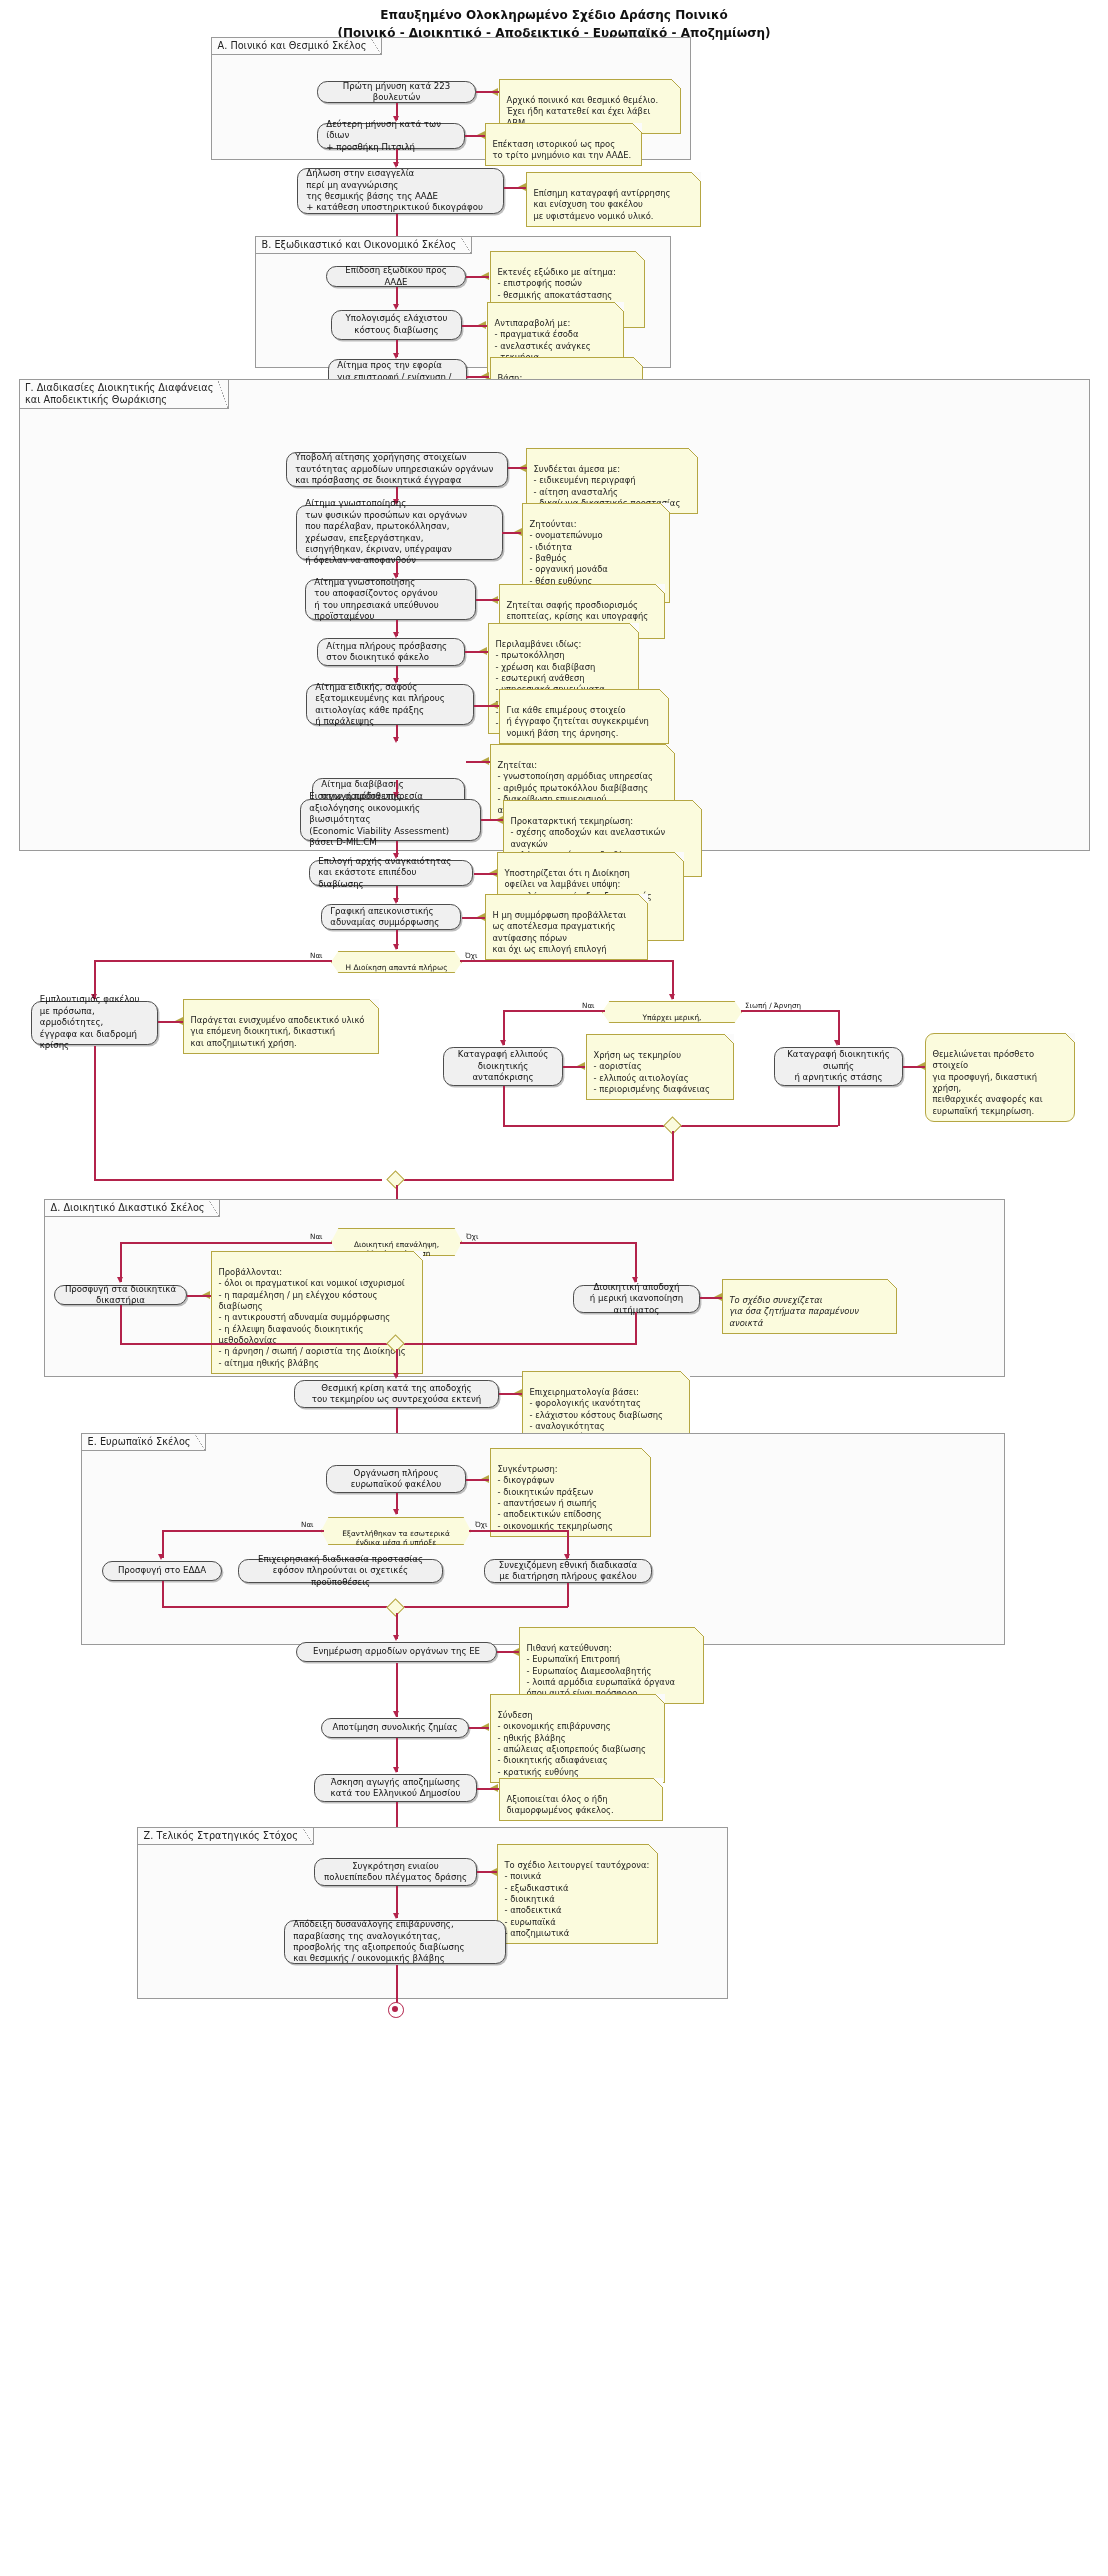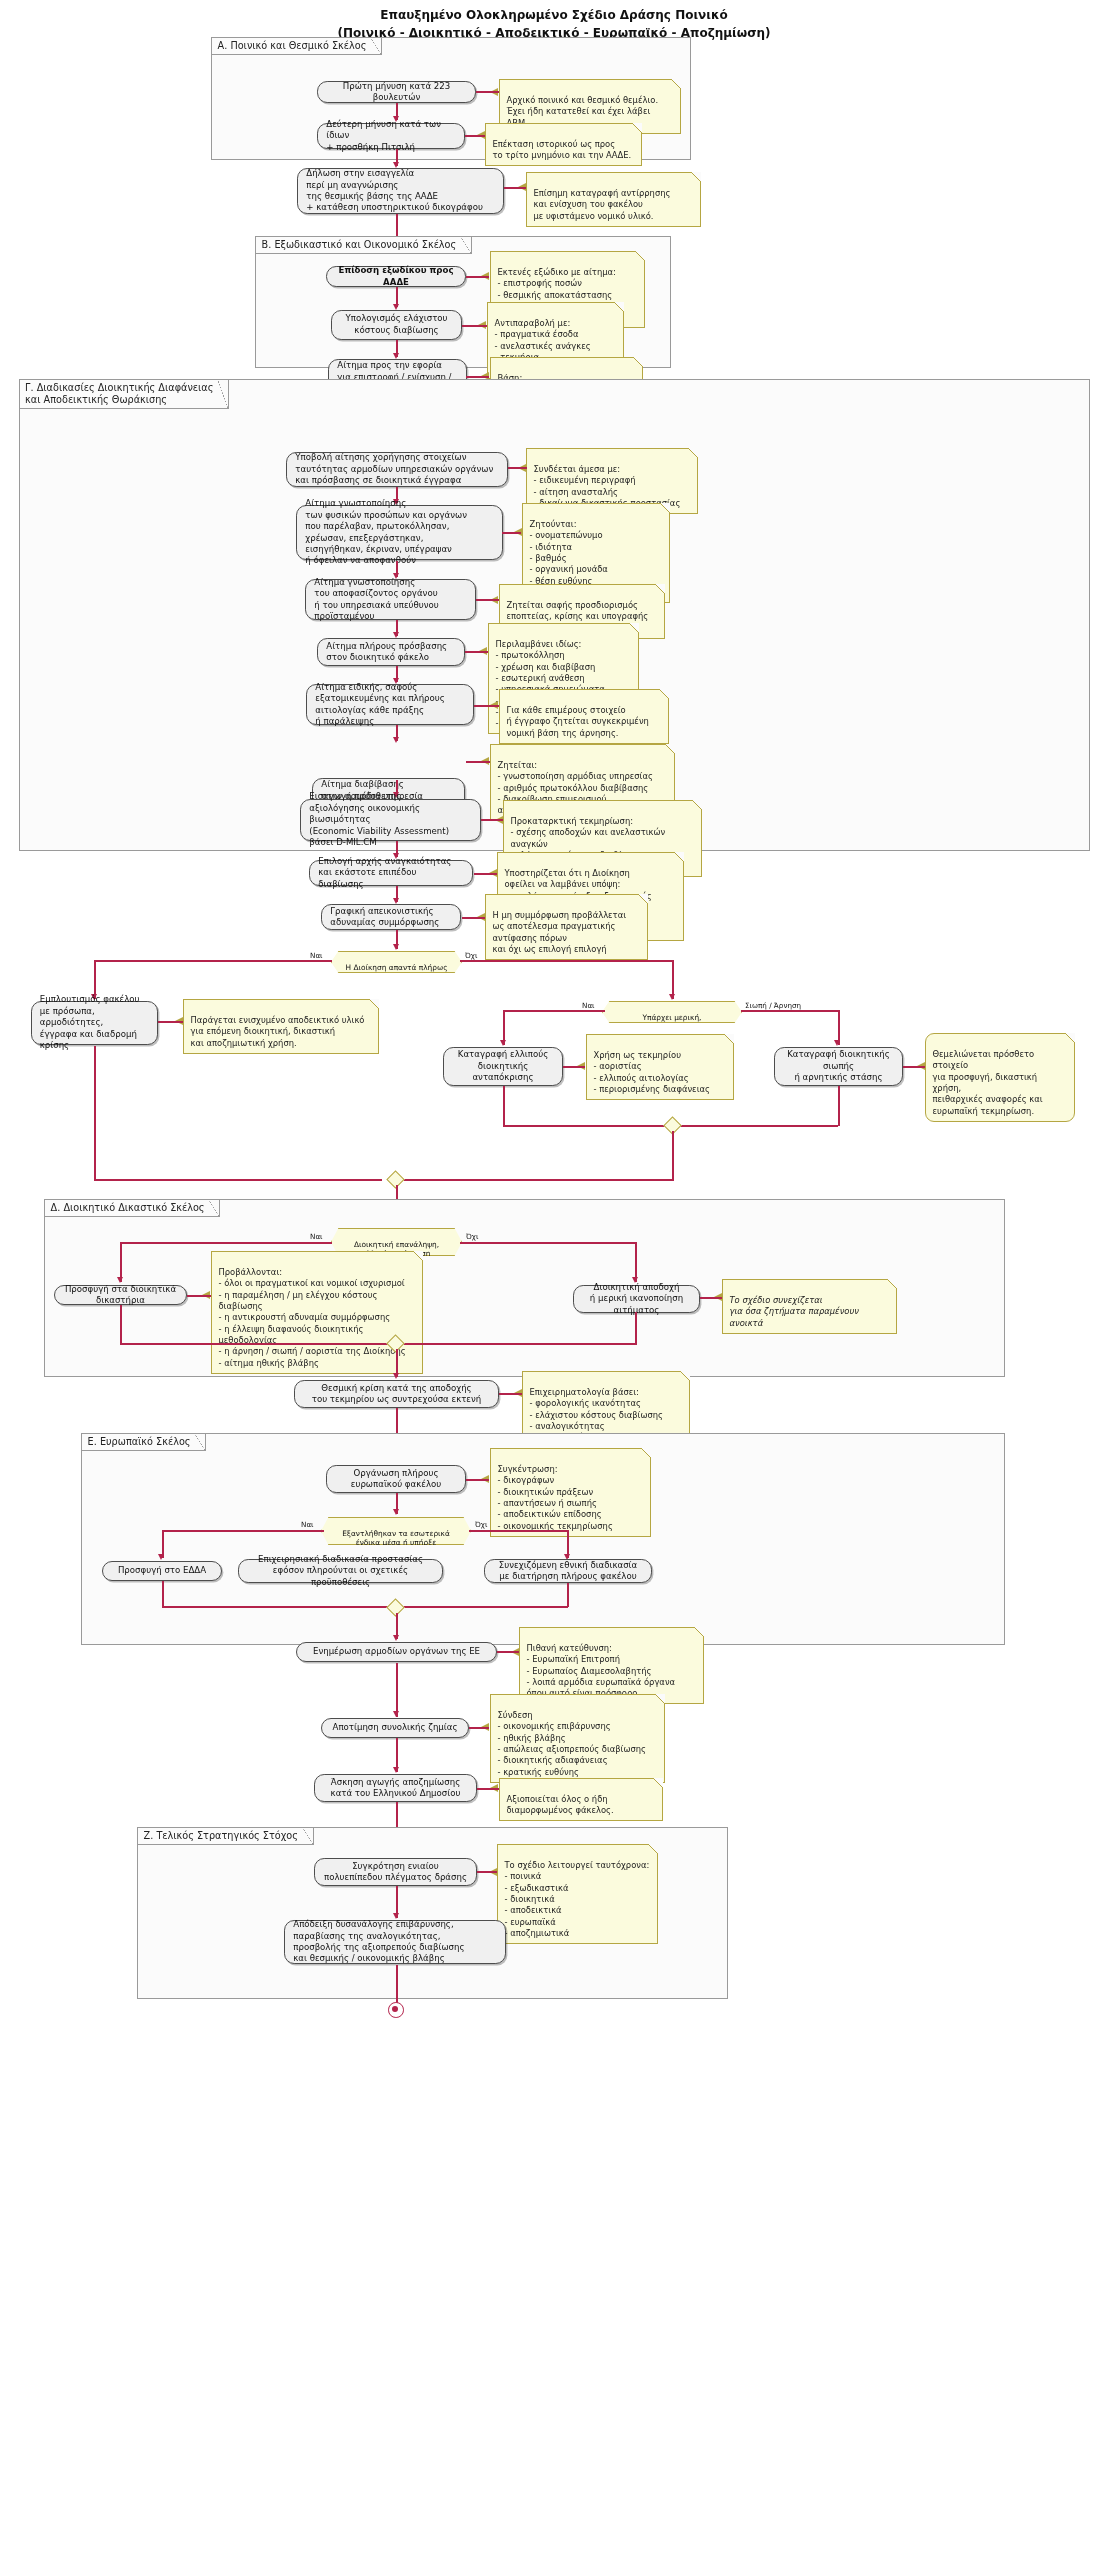--- a/index.html
+++ b/index.html
@@ -215,21 +215,21 @@
   <div class="note-tail" style="left:518px;top:183px;"></div>
   <div class="ln lnh" style="left:504px;top:187px;width:22px;"></div>
 
   <div class="ln lnv" style="left:396px;top:214px;height:54px;"></div>
   <div class="arrowdown" style="left:393px;top:264px;"></div>
 
   <div class="frame" style="left:255px;top:236px;width:416px;height:132px;">
     <div class="frame-tab">Β. Εξωδικαστικό και Οικονομικό Σκέλος</div>
   </div>
 
-  <div class="act center" style="left:326px;top:266px;width:140px;height:21px;font-weight:bold;">
+  <div class="act center" style="left:326px;top:266px;width:140px;height:21px;">
     <span>Επίδοση εξωδίκου προς ΑΑΔΕ</span>
   </div>
   <div class="note" style="left:490px;top:251px;width:155px;">
     <span>Εκτενές εξώδικο με αίτημα:
 - επιστροφής ποσών
 - θεσμικής αποκατάστασης
 - συνολικής αμφισβήτησης
 της διοικητικής πρακτικής</span>
   </div>
   <div class="note-tail" style="left:481px;top:272px;"></div>

